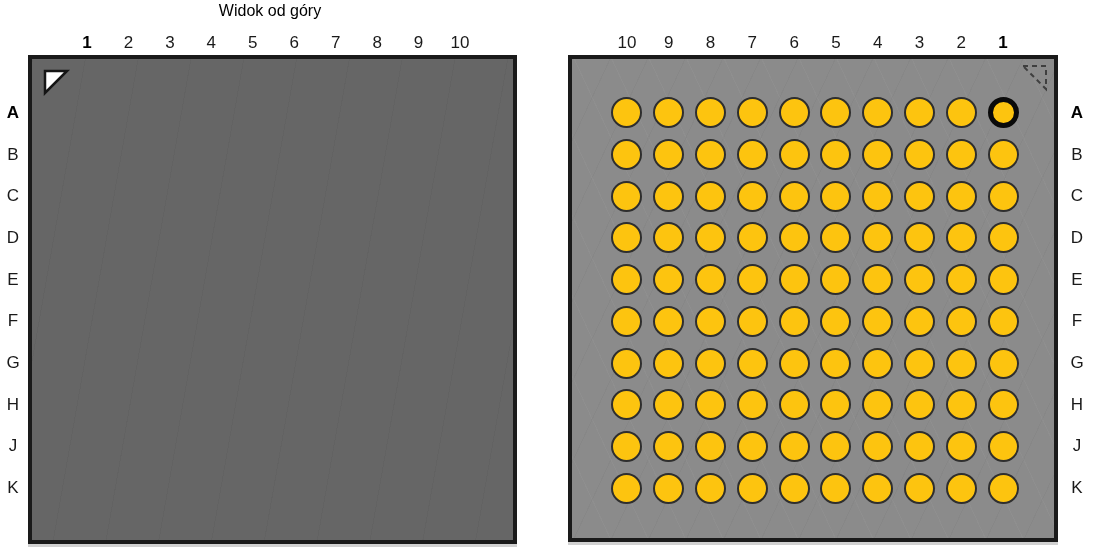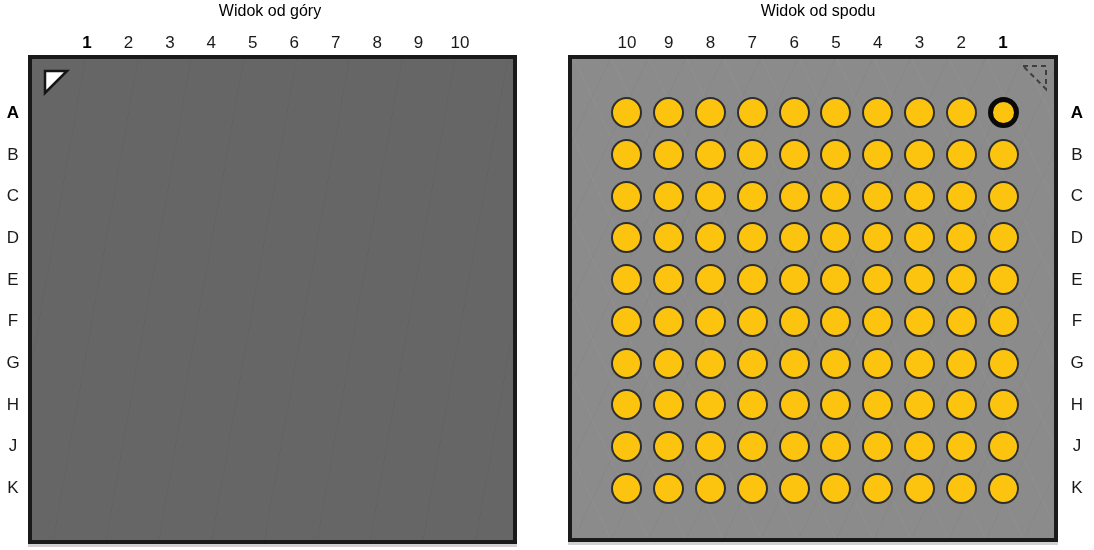--- a/index.html
+++ b/index.html
@@ -61,21 +61,20 @@
   .ball-a1{
     border:5px solid var(--pin-a1-ring,#0a0a0a);
   }
 </style>
 </head>
 <body>
 
 <div id="canvas" style="--pkg-top-body: #666666; --pkg-bottom-body: #8B8B8B; --pkg-border: #1A1A1A; --ball-fill: #FDC40F; --ball-outline: #2E2E2E; --pin-a1-ring: #0A0A0A; --chip-label-text: #FFFFFF;">
 
   <div class="view-title" style="left:160px;">Widok od góry</div>
-  <div class="view-title" style="left:708px;">Widok od spodu</div>
 
   <div id="left-col-labels">
       <div class="col-label bold-label" style="left: 70px;">1</div>
       <div class="col-label" style="left: 111.45px;">2</div>
       <div class="col-label" style="left: 152.9px;">3</div>
       <div class="col-label" style="left: 194.35px;">4</div>
       <div class="col-label" style="left: 235.8px;">5</div>
       <div class="col-label" style="left: 277.25px;">6</div>
       <div class="col-label" style="left: 318.7px;">7</div>
       <div class="col-label" style="left: 360.15px;">8</div>

